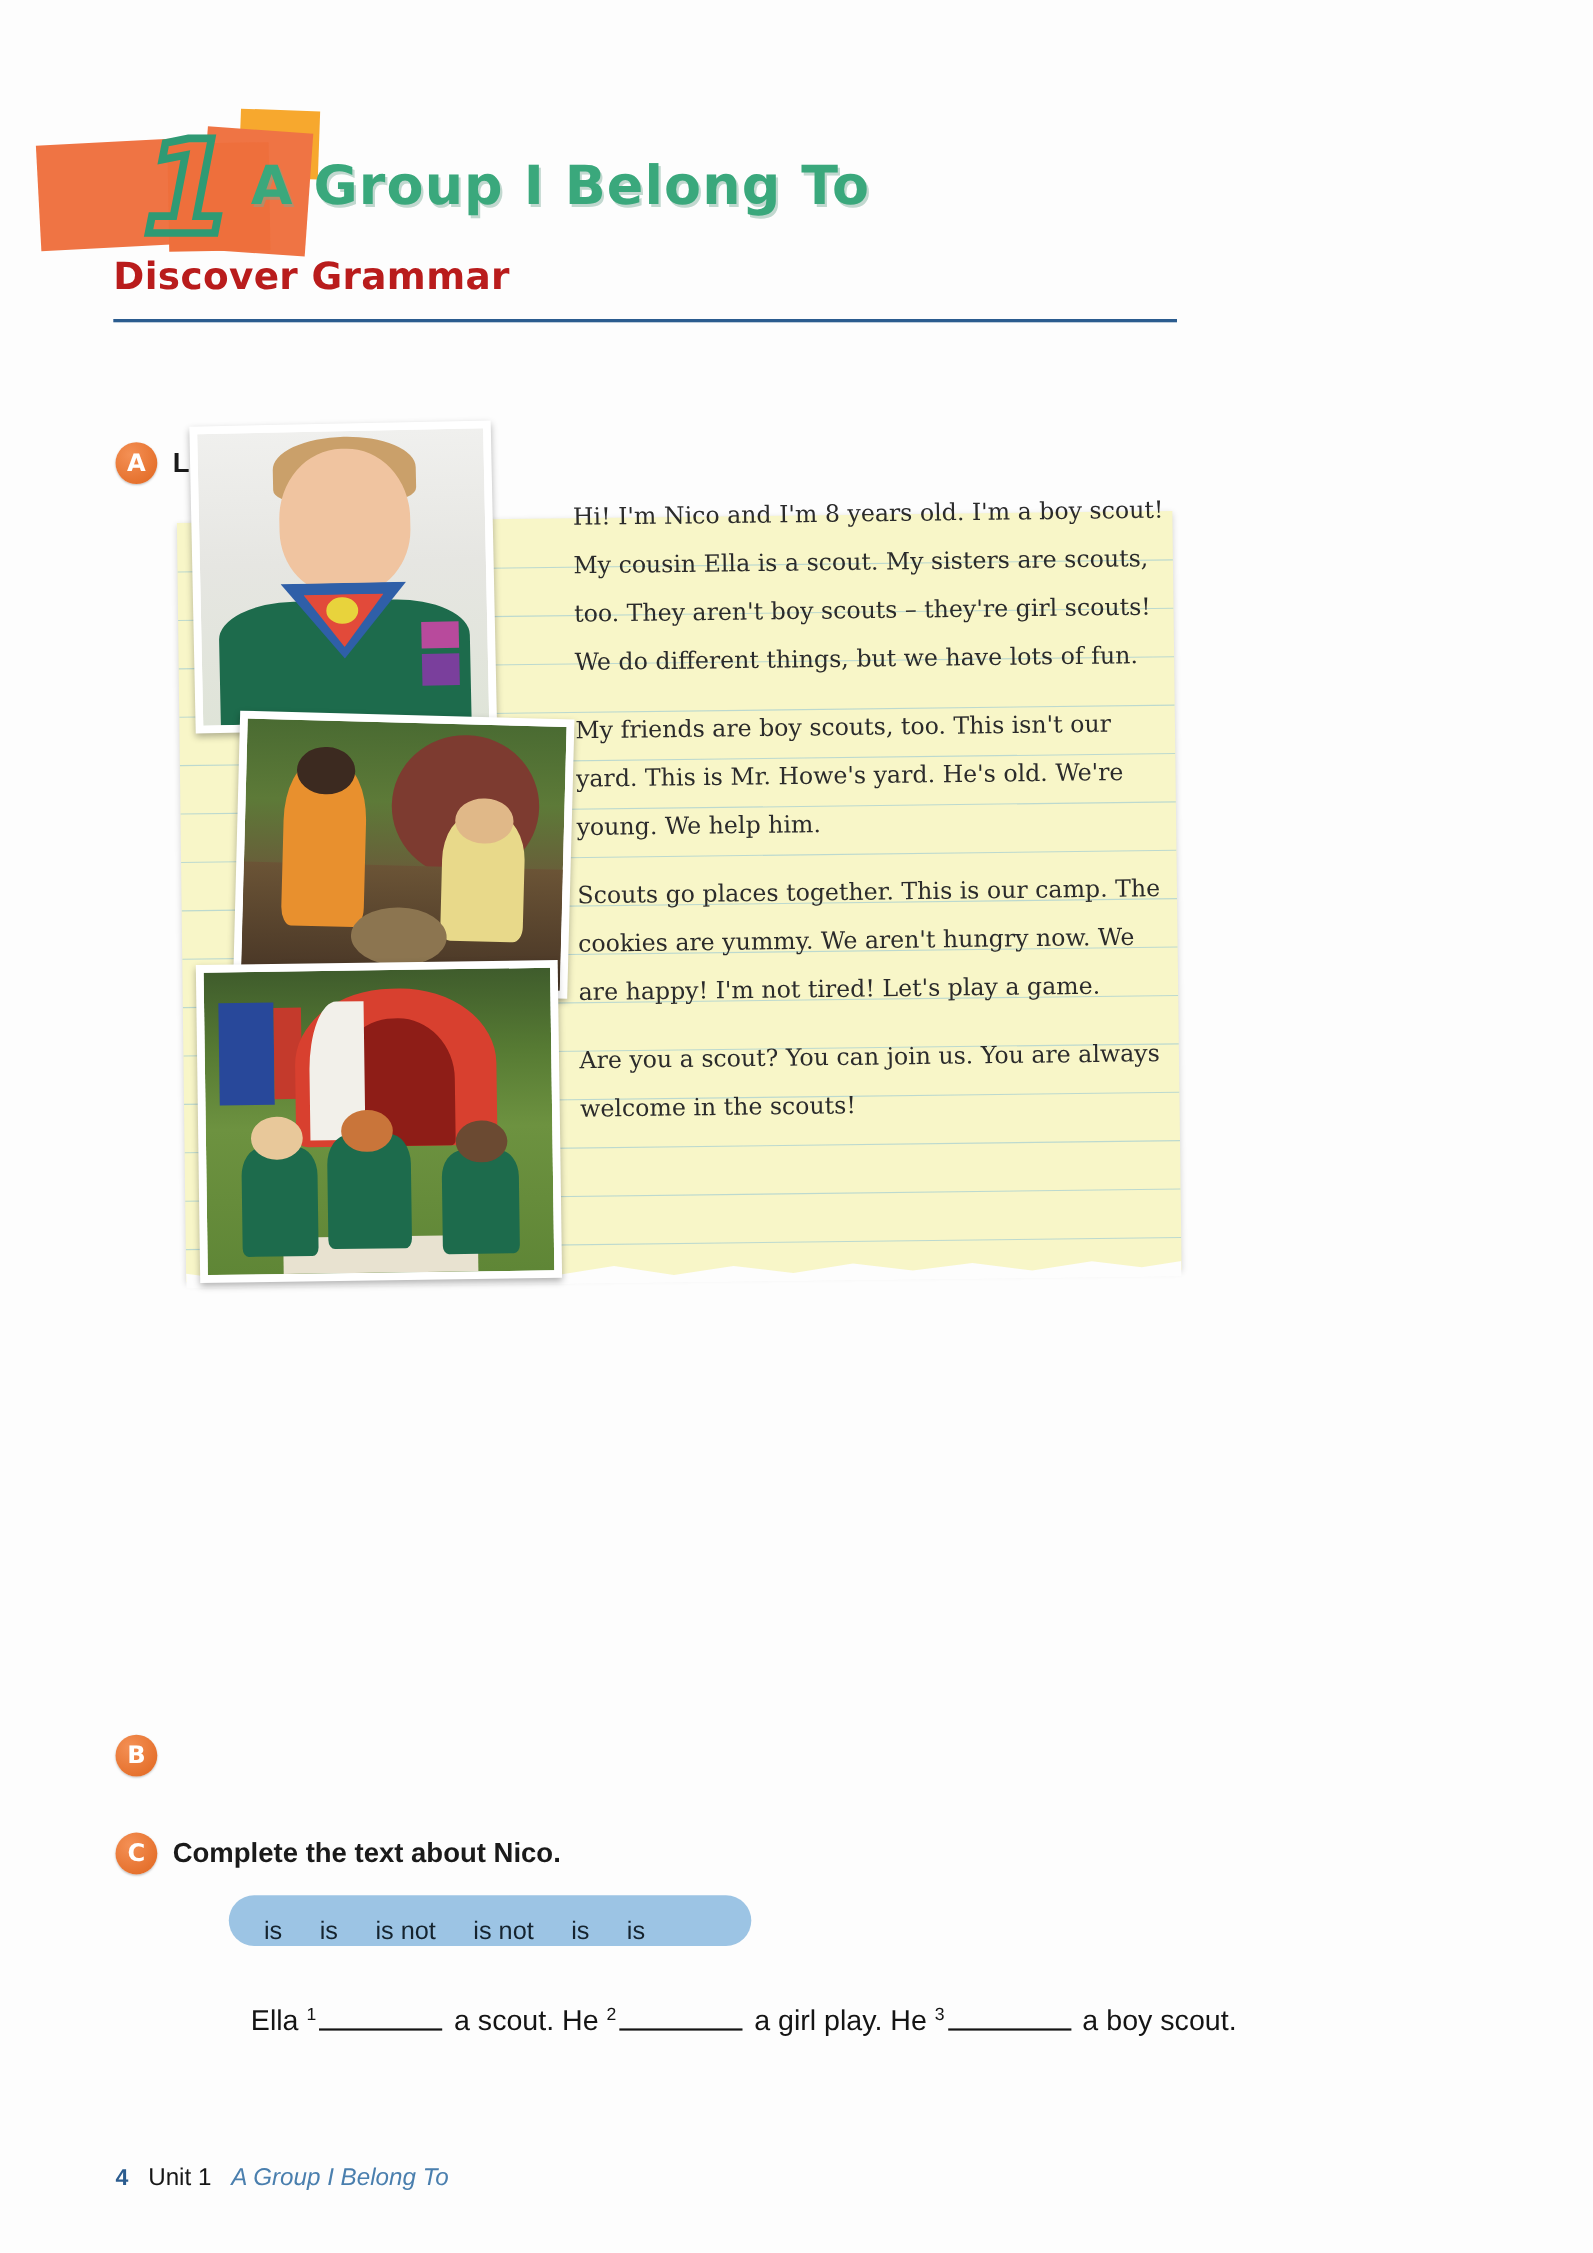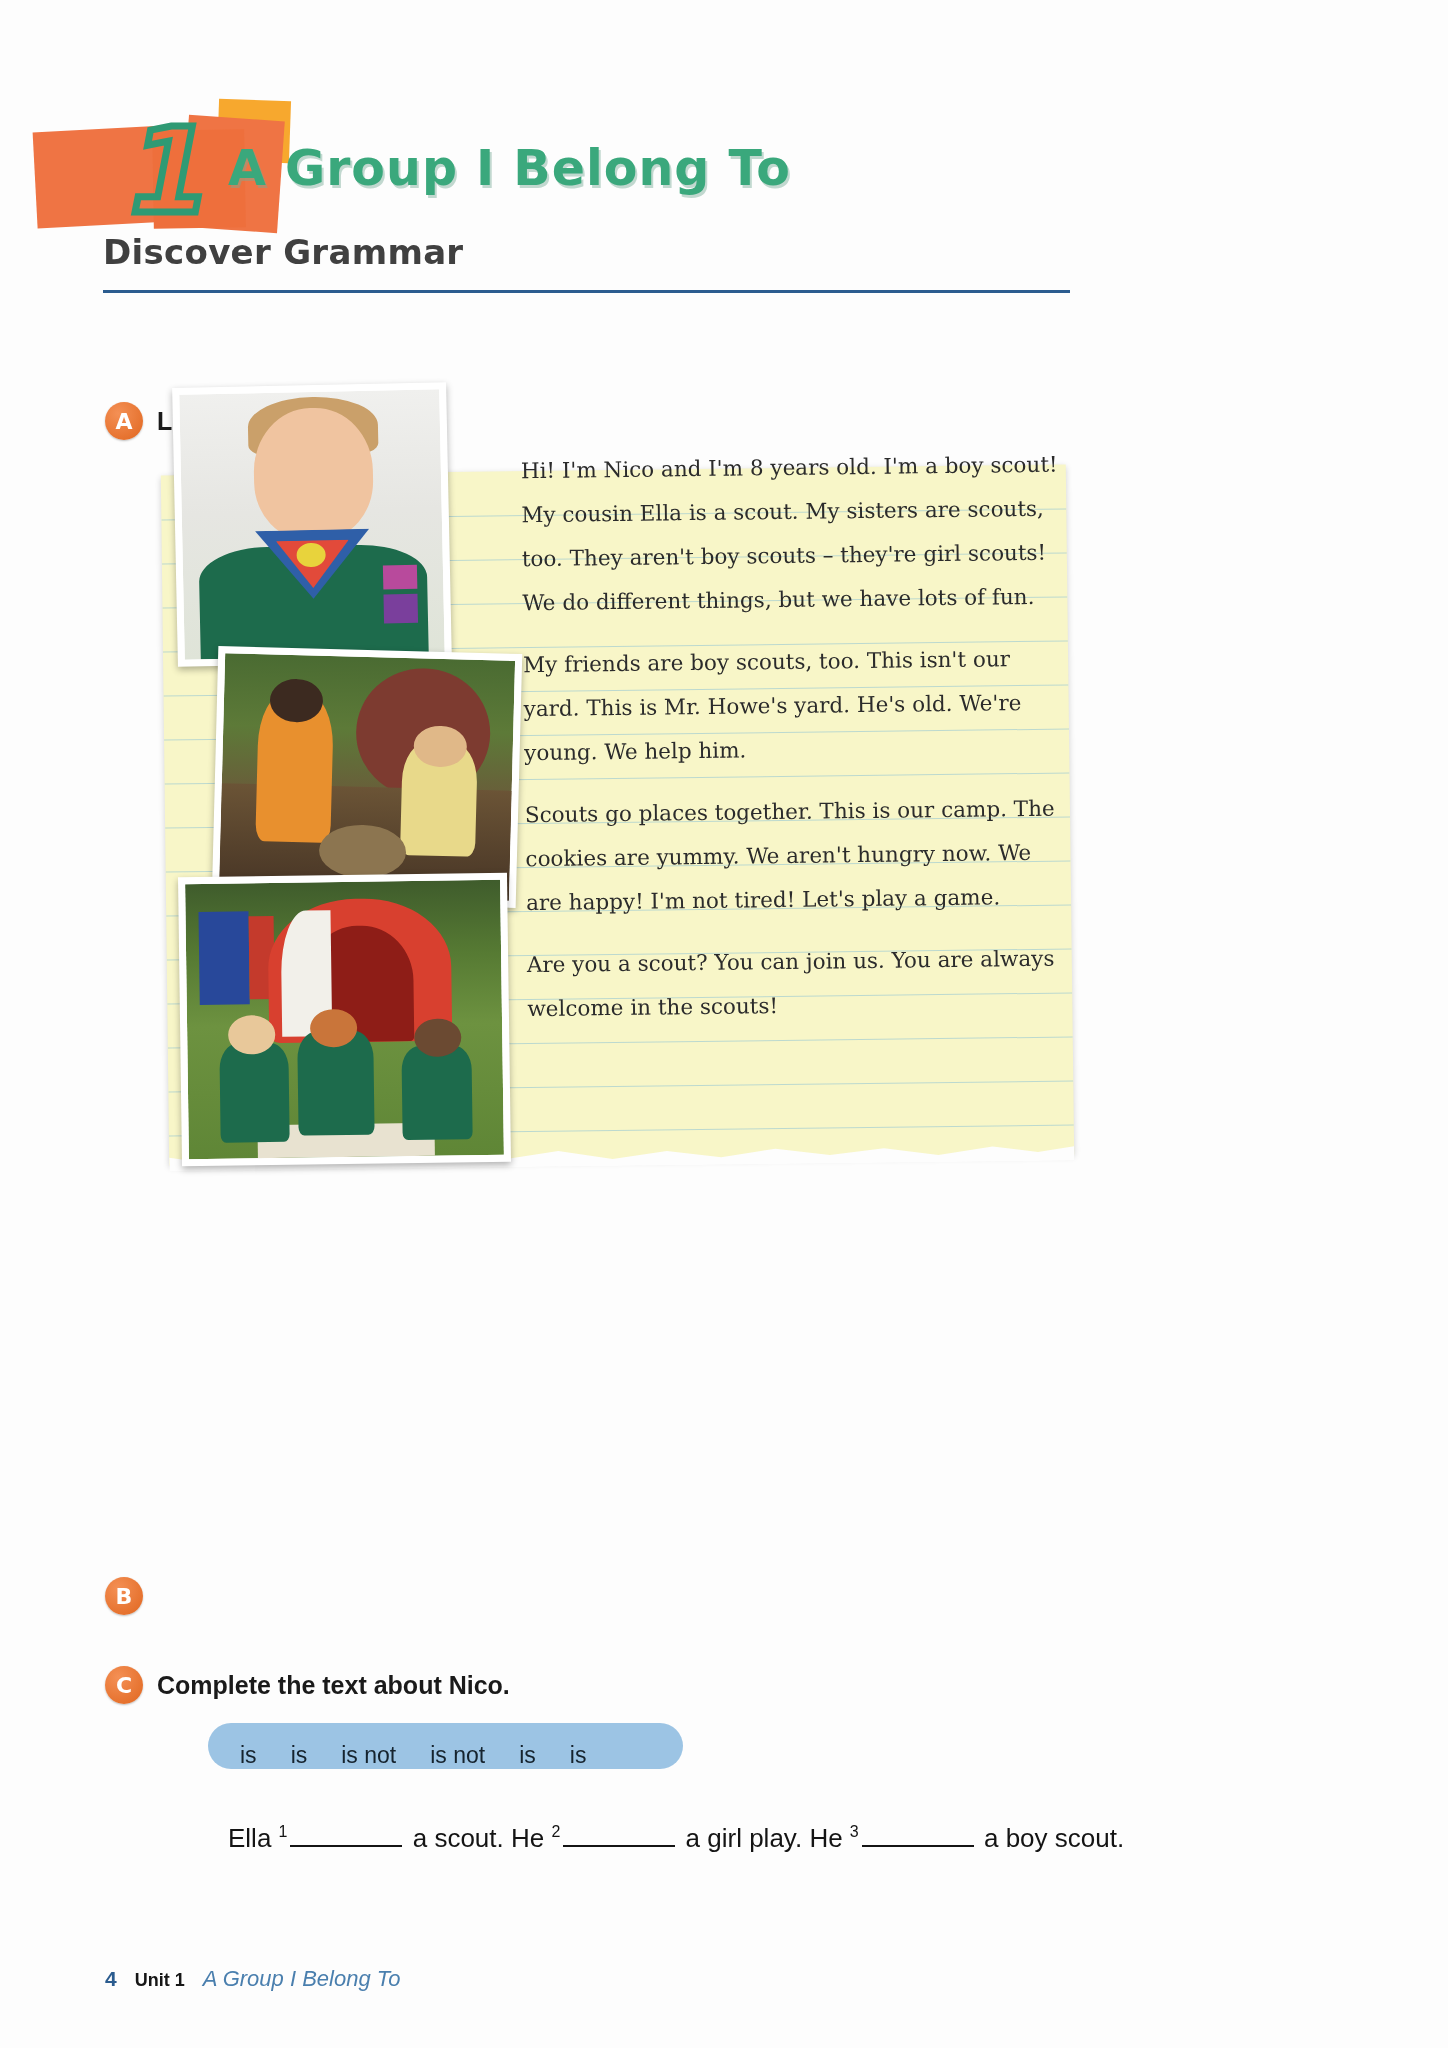--- a/index.html
+++ b/index.html
@@ -39,21 +39,21 @@
     position:absolute;left:228px;top:140px;
     font-size:49px;font-weight:700;color:#3aa87c;
     font-family:"DejaVu Sans", sans-serif;
     letter-spacing:1px;
     text-shadow:2px 3px 0 rgba(120,170,150,.45);
   }
 
   
   .dg{
     position:absolute;left:103px;top:232px;
-    font-size:34px;font-weight:700;color:#404040;
+    font-size:34px;font-weight:700;color:#b91c1c;
     font-family:"DejaVu Sans", sans-serif;letter-spacing:.3px;
   }
   .rule{position:absolute;left:103px;top:290px;width:967px;height:3px;background:#2b5c8f;}
 
   
   .badge{
     width:38px;height:38px;border-radius:50%;
     background:radial-gradient(circle at 35% 30%,#f49055,#e0661f);
     color:#fff;font-weight:700;font-size:22px;
     display:flex;align-items:center;justify-content:center;
@@ -151,21 +151,21 @@
   .cloze{
     position:absolute;left:228px;top:1808px;width:1120px;
     font-size:26px;line-height:47px;color:#141414;
   }
   .sup{font-size:16px;vertical-align:super;}
   .blank{display:inline-block;width:112px;border-bottom:2px solid #141414;height:24px;margin:0 3px;}
 
   
   .footer{position:absolute;left:105px;top:1966px;display:flex;align-items:baseline;gap:18px;}
   .pg{font-size:21px;color:#2b5c8f;font-weight:600;}
-  .un{font-size:18px;font-weight:700;color:#161616;}
+  .un{font-size:22px;font-weight:400;color:#161616;}
   .ch{font-size:22px;font-style:italic;color:#4a7fae;}
 </style>
 </head>
 <body>
 
 <div class="page">
 
 
   <div class="collage">
     <div class="sq a"></div>

